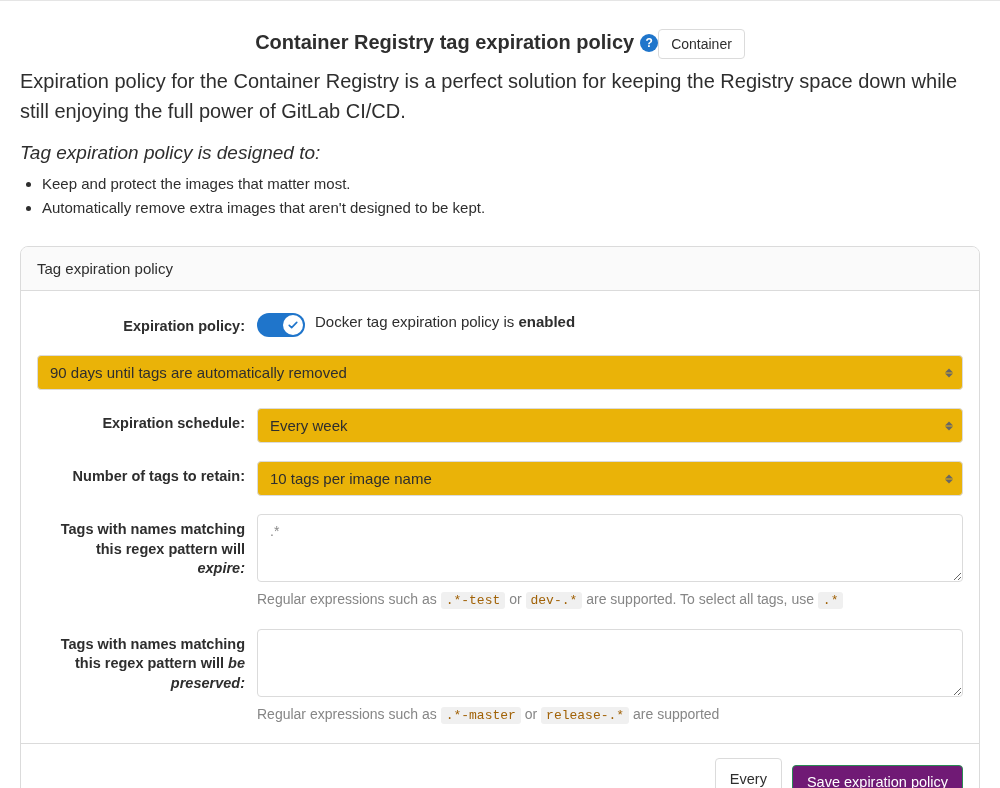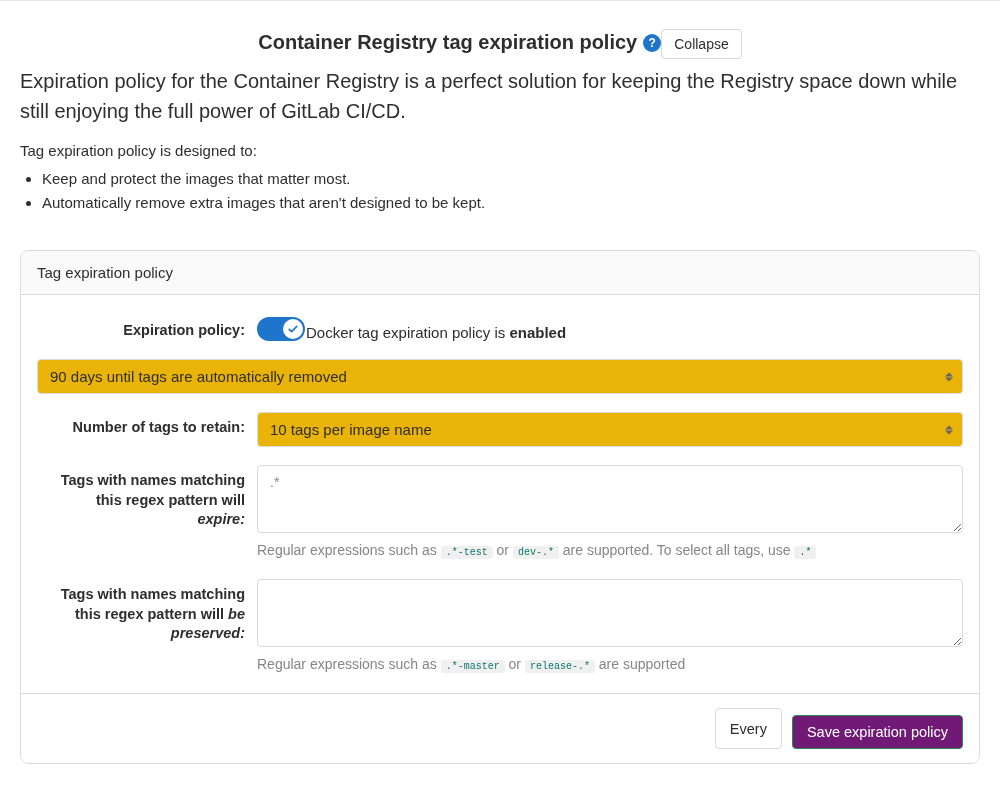--- a/index.html
+++ b/index.html
@@ -50,25 +50,26 @@
     color: #2e2e2e;
     margin-top: 8px;
   }
   .intro {
     font-size: 20px;
     line-height: 1.5;
     color: #2e2e2e;
     margin: 6px 0 16px 0;
   }
   .subhead {
-    font-size: 15px;
+    font-size: 19px;
     margin: 12px 0 8px 0;
+    font-style: italic;
   }
   ul.bullets {
-    margin: 0 0 35px 22px;
+    margin: 0 0 26px 22px;
     padding: 0;
   }
   ul.bullets li {
     font-size: 15px;
     line-height: 1.6;
   }
   .panel {
     border: 1px solid #dbdbdb;
     border-radius: 8px;
     overflow: hidden;
@@ -98,22 +99,22 @@
     padding-top: 6px;
     line-height: 1.35;
   }
   .form-label .italic { font-style: italic; }
   .form-control-wrap {
     flex: 1;
   }
   
   .toggle-row {
     display: flex;
-    align-items: flex-end;
-    gap: 1px;
+    align-items: flex-start;
+    gap: 10px;
     padding-top: 2px;
   }
   .toggle {
     position: relative;
     width: 48px; height: 24px;
     background: #1f75cb;
     border-radius: 12px;
     cursor: pointer;
     flex-shrink: 0;
   }
@@ -179,22 +180,22 @@
     font-size: 14px;
     color: #868686;
     margin-top: 4px;
     line-height: 1.5;
   }
   code.inline {
     background: #f0f0f0;
     border-radius: 3px;
     padding: 1px 5px;
     font-family: "SFMono-Regular", Consolas, "Liberation Mono", Menlo, monospace;
-    font-size: 10px;
-    color: #0f766e;
+    font-size: 13px;
+    color: #a16207;
   }
   .panel-footer {
     border-top: 1px solid #dbdbdb;
     padding: 14px 16px;
     display: flex;
     justify-content: flex-end;
     gap: 10px;
     background: #fff;
   }
   .btn {
@@ -220,21 +221,21 @@
 </head>
 <body>
 
 <div class="page">
 
   <div class="header-row">
     <h2 class="title">
       <span>Container Registry tag expiration policy</span>
       <span class="help-icon">?</span>
     </h2>
-    <button class="collapse-btn">Collapse</button>
+    <button class="collapse-btn">Container</button>
   </div>
 
   <p class="intro">Expiration policy for the Container Registry is a perfect solution for keeping the Registry space down while still enjoying the full power of GitLab CI/CD.</p>
 
   <p class="subhead">Tag expiration policy is designed to:</p>
   <ul class="bullets">
     <li>Keep and protect the images that matter most.</li>
     <li>Automatically remove extra images that aren't designed to be kept.</li>
   </ul>
 
@@ -268,20 +269,34 @@
               <option>90 days until tags are automatically removed</option>
             </select>
             <div class="select-caret">
                 <span class="up"></span>
                 <span class="down"></span>
               </div>
           </div>
         </div>
       </div>
 
+      <div class="form-row">
+        <div class="form-label">Expiration schedule:</div>
+        <div class="form-control-wrap">
+          <div class="select">
+            <select>
+              <option>Every week</option>
+            </select>
+            <div class="select-caret">
+                <span class="up"></span>
+                <span class="down"></span>
+              </div>
+          </div>
+        </div>
+      </div>
 
       <div class="form-row">
         <div class="form-label">Number of tags to retain:</div>
         <div class="form-control-wrap">
           <div class="select">
             <select>
               <option>10 tags per image name</option>
             </select>
             <div class="select-caret">
                 <span class="up"></span>

